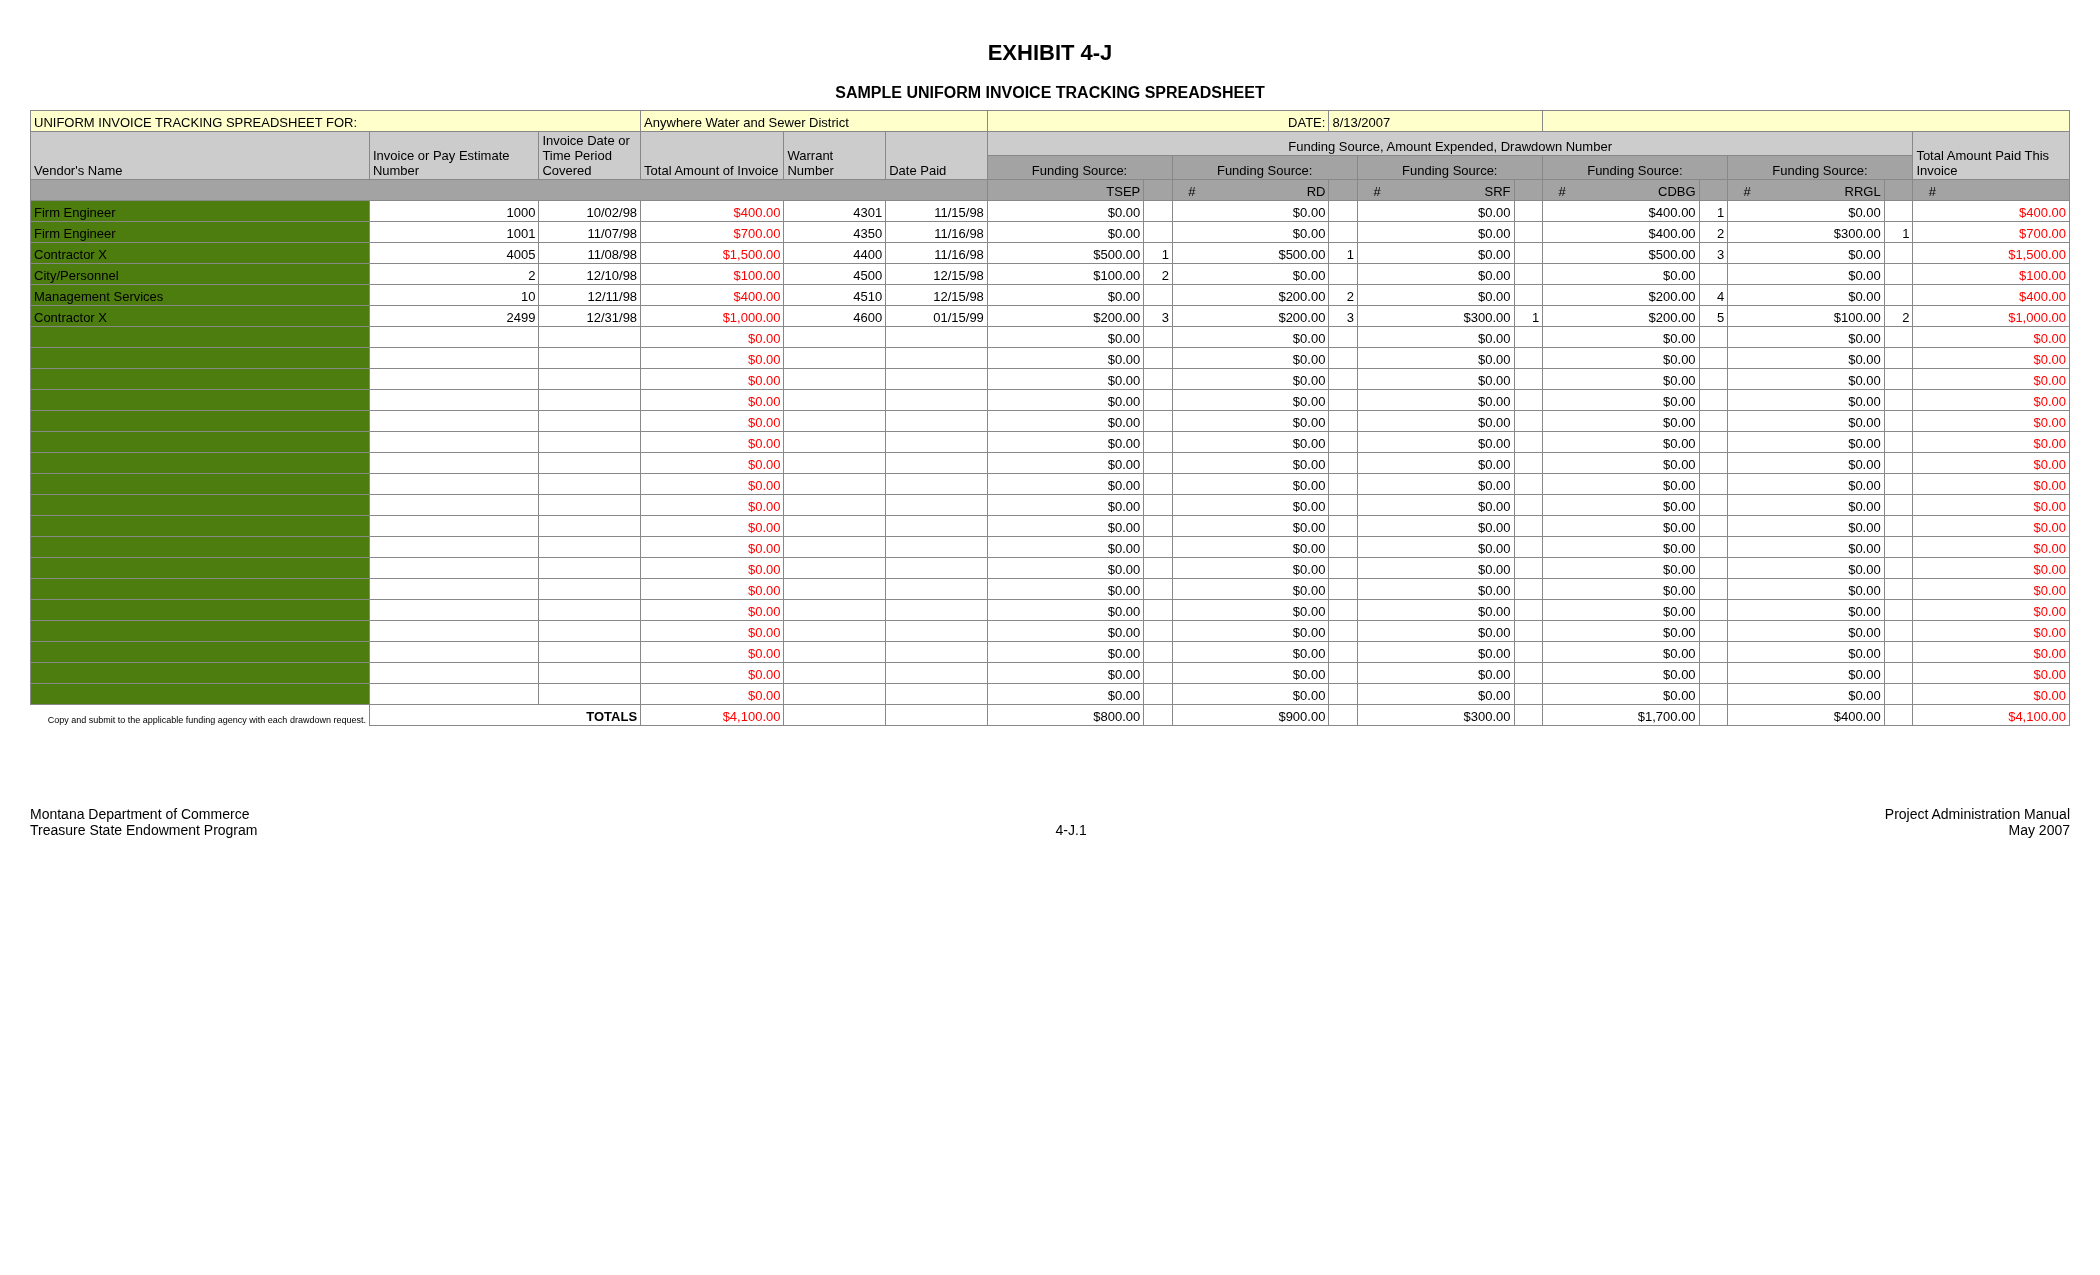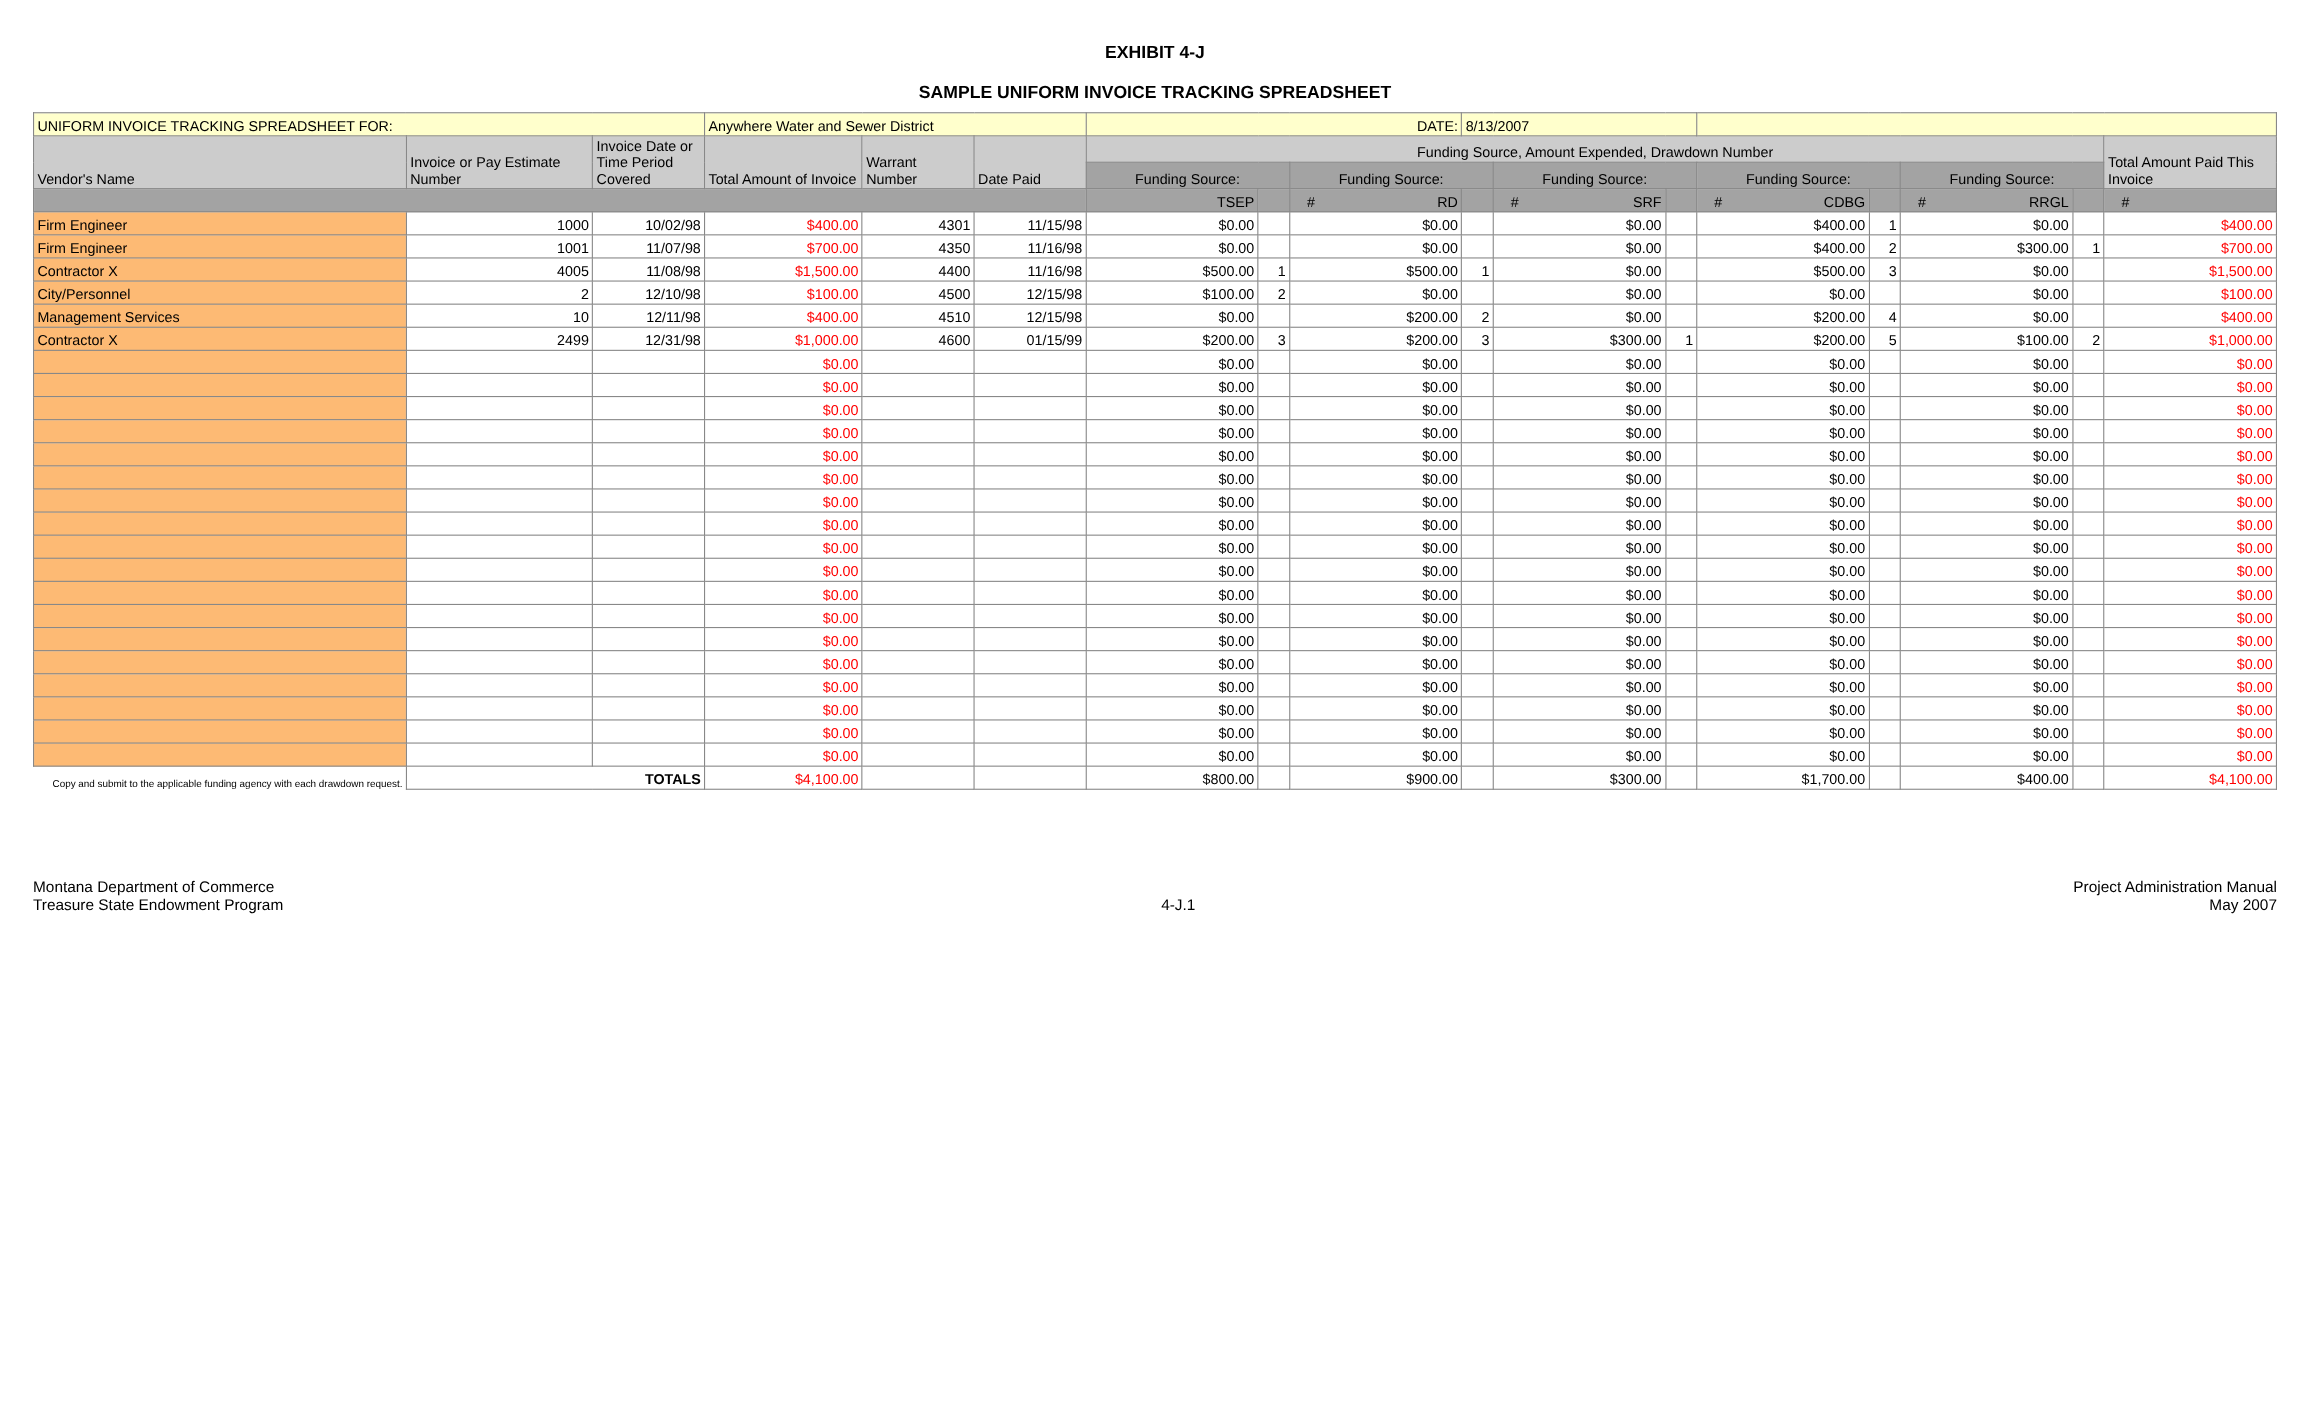--- a/index.html
+++ b/index.html
@@ -4,28 +4,28 @@
 <style>
   body {
     margin: 0;
     padding: 40px 30px 30px 30px;
     font-family: Arial, Helvetica, sans-serif;
     font-size: 12px;
     color: #000;
     background: #fff;
     width: 2040px;
   }
-  .exhibit-title { text-align: center; font-weight: bold; font-size: 16px; margin-bottom: 18px; }
+  .exhibit-title { text-align: center; font-weight: bold; font-size: 22px; margin-bottom: 18px; }
   .sub-title { text-align: center; font-weight: bold; font-size: 16px; margin-bottom: 8px; }
   table { border-collapse: collapse; width: 100%; table-layout: fixed; }
   td, th { border: 1px solid #888; padding: 1px 3px; vertical-align: bottom; height: 18px; font-size: 13px; }
   .hdr-row1 td { background: #ffffcc; }
   .hdr-row2 td { background: #ccc; }
   .fsrow td { background: #a3a3a3; padding-left: 44px; }
-  .vendor-cyan { background: #fdba74; margin-top: 18px; }
+  .vendor-cyan { background: #4d7c0f; margin-top: 18px; }
   .red { color: #ff0000; }
   .ar { text-align: right; }
   .al { text-align: left; }
   .totals-row td { background: #fff; }
   .totals-label { font-weight: bold; text-align: right; }
   .footnote { font-size: 9px; border: none; text-align: right; }
   .footer { display: flex; justify-content: space-between; margin-top: 80px; font-size: 14px; }
   .footer .mid { align-self: flex-end; }
   .noborder { border: none !important; }
   col.c-vendor { width: 260px; }

